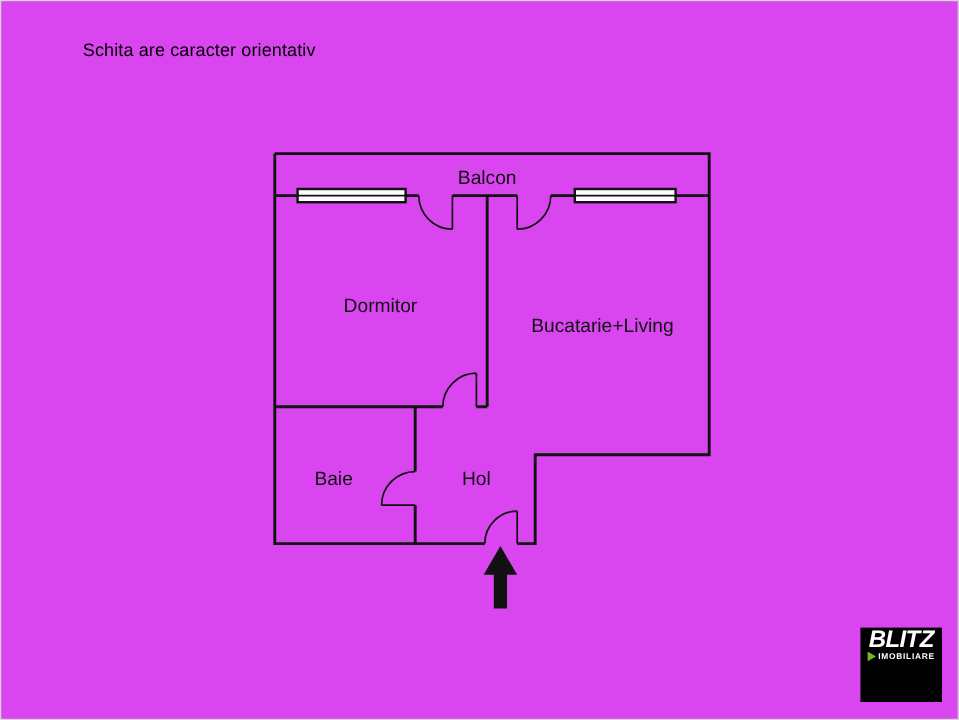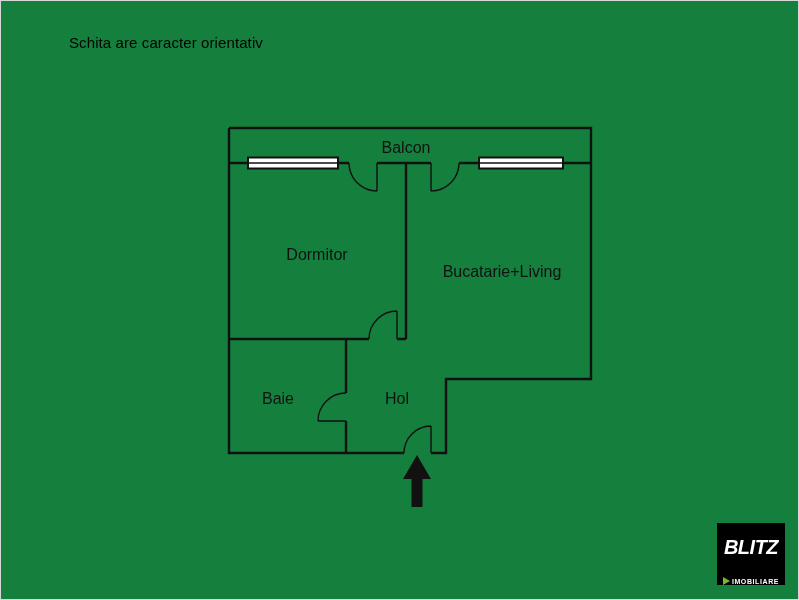--- a/index.html
+++ b/index.html
@@ -1,21 +1,21 @@
 <!DOCTYPE html>
 <html style="--accent: #76b82a; --logo-bg: #000000; --wall: #111111;"><head>
 <meta charset="utf-8">
 <style>
   * { margin: 0; padding: 0; box-sizing: border-box; }
   html, body { background: #ffffff; font-family: "Liberation Sans", sans-serif; }
   .canvas {
     position: relative;
     width: 799px;
     height: 600px;
-    background: #15803d;
+    background: #d946ef;
     border: 1px solid #d8d8d8;
     overflow: hidden;
   }
   .disclaimer {
     position: absolute;
     left: 68px;
     top: 33px;
     font-size: 15px;
     color: #000000;
     letter-spacing: 0.1px;
@@ -53,22 +53,22 @@
     position: absolute;
     right: 13px;
     bottom: 14px;
     width: 68px;
     height: 62px;
     background: var(--logo-bg, #000000);
     color: #ffffff;
     display: flex;
     flex-direction: column;
     align-items: center;
-    justify-content: flex-end;
-    gap: 20px;
+    justify-content: flex-start;
+    gap: 0;
   }
   .logo-brand {
     font-style: italic;
     font-weight: bold;
     font-size: 20px;
     line-height: 1;
     letter-spacing: -0.5px;
   }
   .logo-sub-row { display: flex; align-items: center; gap: 2px; }
   .logo-accent {

